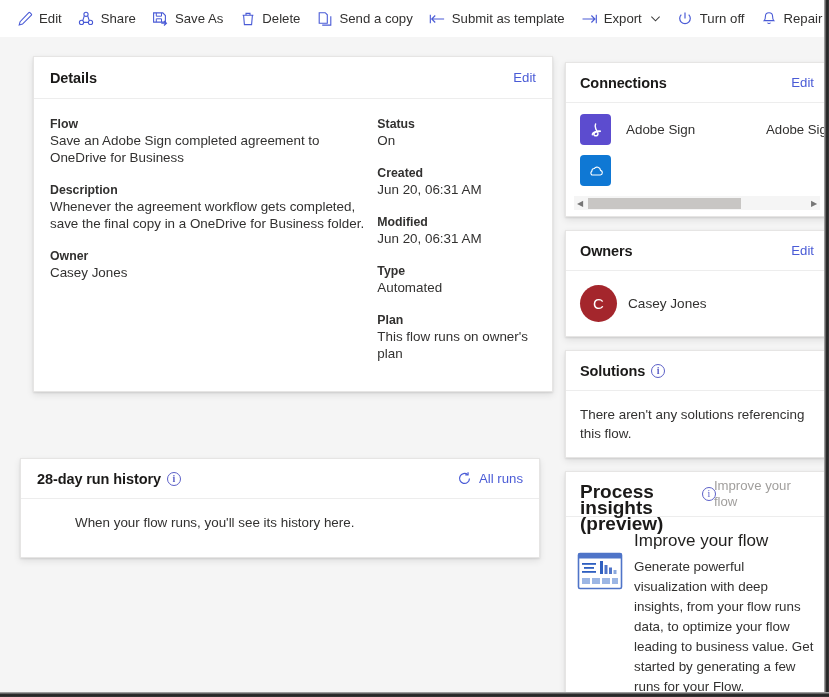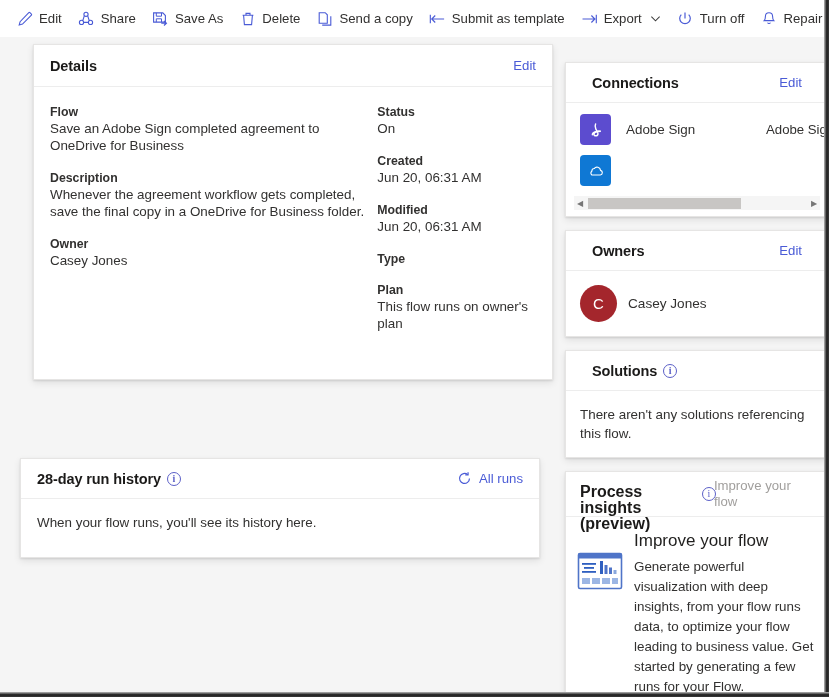--- a/index.html
+++ b/index.html
@@ -100,21 +100,21 @@
     align-items: center;
     justify-content: center;
     line-height: 1;
     cursor: pointer;
     flex: 0 0 auto;
   }
 
   
   #details-card {
     position: absolute;
-    left: 33px; top: 7px;
+    left: 33px; top: 19px;
     width: 520px; height: 336px;
   }
   #details-card .card-head { height: 42px; }
   #details-body {
     display: flex;
     padding: 18px 16px 0 16px;
     justify-content: flex-end;
   }
   #details-left { width: 330px; padding-right: 10px; }
   #details-right { width: 160px; }
@@ -141,31 +141,32 @@
   #runhistory-actions {
     display: flex;
     align-items: center;
     gap: 7px;
     cursor: pointer;
   }
   #runhistory-body {
     padding: 16px;
     font-size: 13.4px;
     color: #323130;
+    margin-left: 38px;
   }
   .refresh-ic { color: #4a5bd6; display: inline-flex; }
 
   
   #rail {
     position: absolute;
     left: 565px; top: 25px;
     width: 264px;
   }
   .rail-card { margin-bottom: 13px; width: 264px; }
-  .rail-card .card-head { height: 40px; padding: 0 26px; }
+  .rail-card .card-head { height: 40px; padding: 0 14px; }
 
   #connections-list { padding: 6px 0 0 0; }
   .conn-row {
     display: flex;
     align-items: center;
     gap: 15px;
     padding: 5px 14px;
     overflow: hidden;
     white-space: nowrap;
   }
@@ -243,21 +244,21 @@
     line-height: 19px;
   }
 
   #insights-card .card-head {
     height: 45px;
     align-items: center;
     position: relative;
     padding: 0 14px;
   }
   #insights-title {
-    font-size: 16px;
+    font-size: 19px;
     font-weight: bold;
     color: #1b1a19;
     line-height: 16px;
     width: 125px;
     margin-top: 28px;
   }
   #insights-head-right {
     display: flex;
     align-items: center;
     gap: 2px;
@@ -430,20 +431,21 @@
           <div class="fld">
             <div class="fld-label">Created</div>
             <div class="fld-value">Jun 20, 06:31 AM</div>
           </div>
           <div class="fld">
             <div class="fld-label">Modified</div>
             <div class="fld-value">Jun 20, 06:31 AM</div>
           </div>
           <div class="fld">
             <div class="fld-label">Type</div>
+            <div class="fld-value">Automated</div>
           </div>
           <div class="fld">
             <div class="fld-label">Plan</div>
             <div class="fld-value">This flow runs on owner's plan</div>
           </div>
         </div>
       </div>
     </div>
 
     <div id="runhistory-card" class="card">

